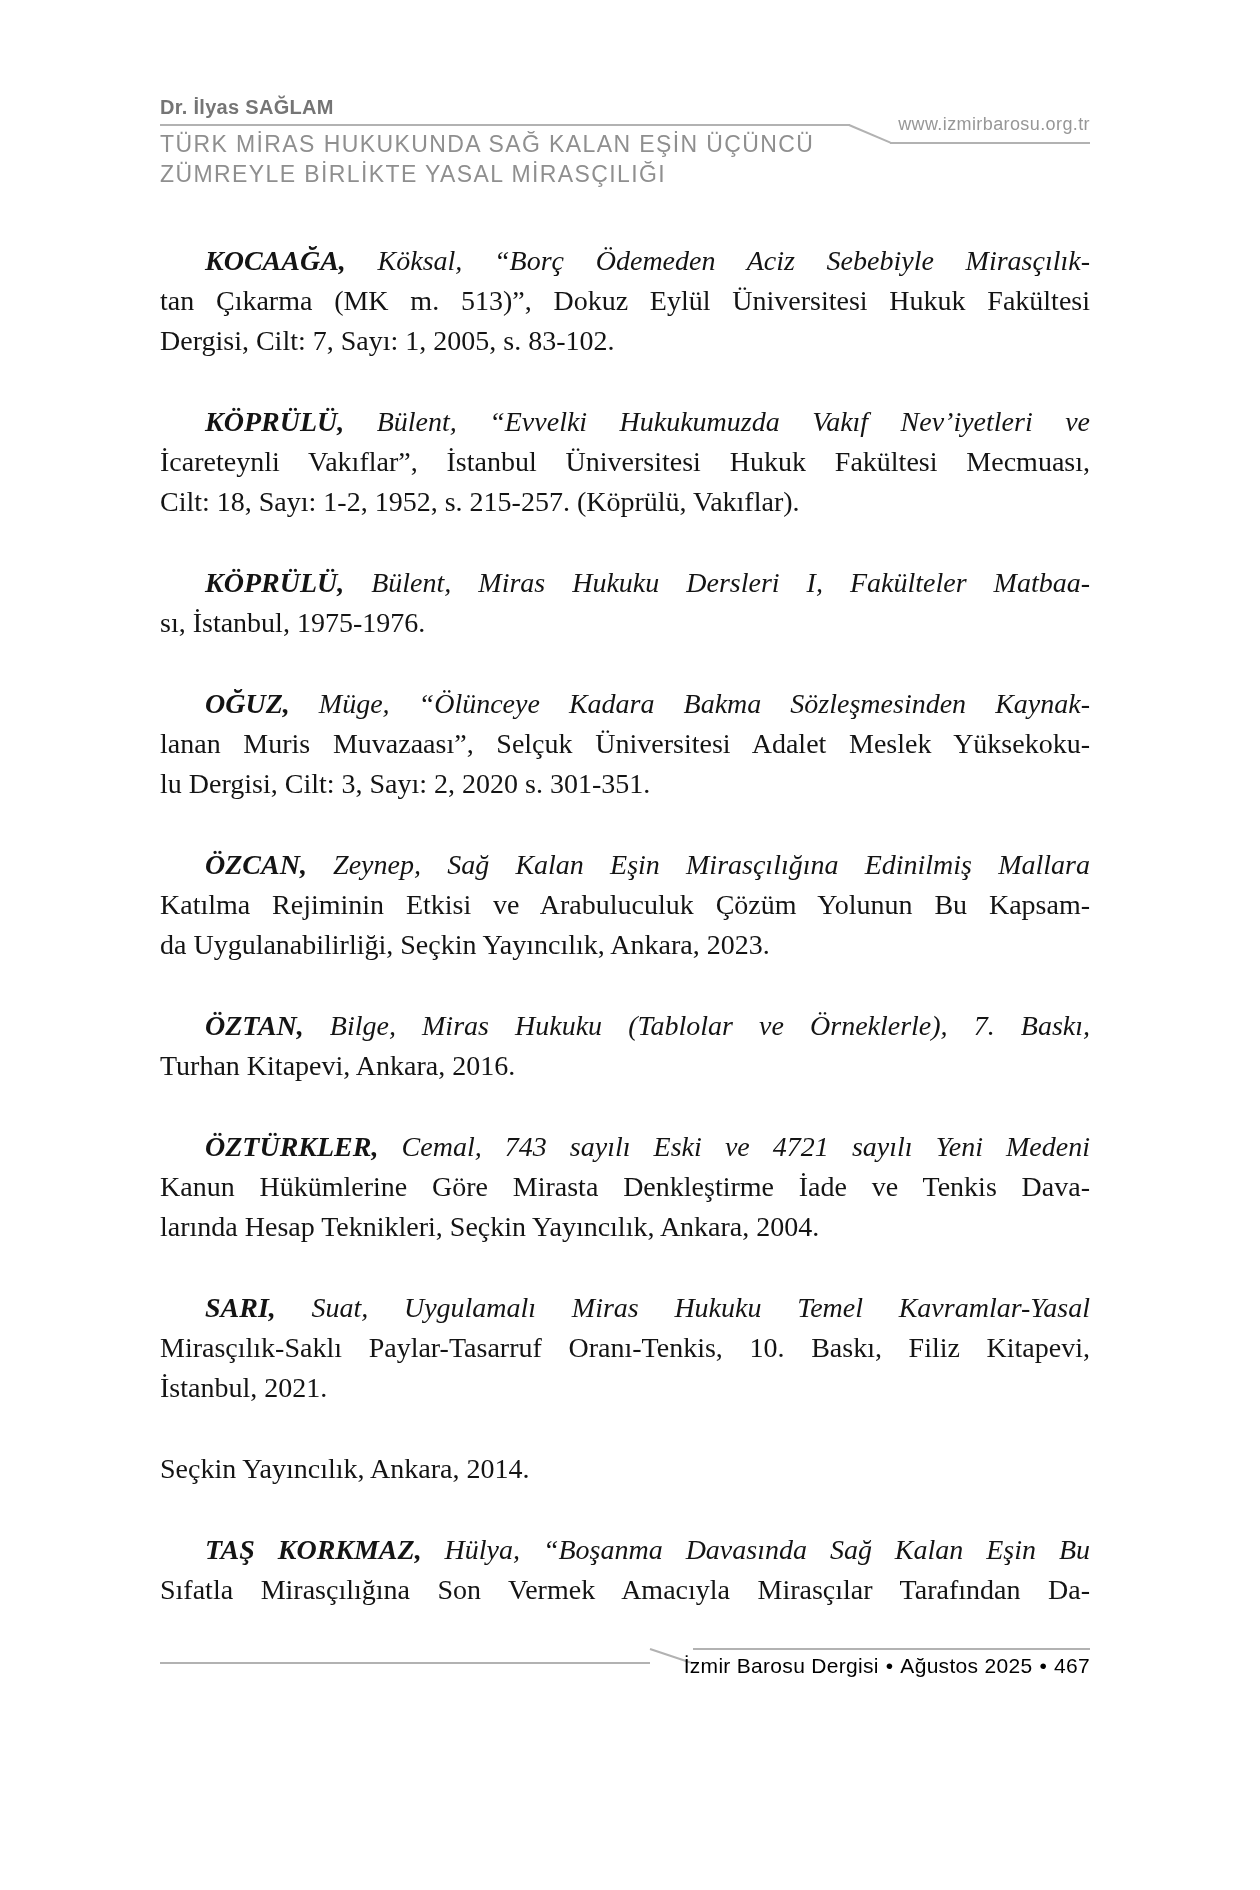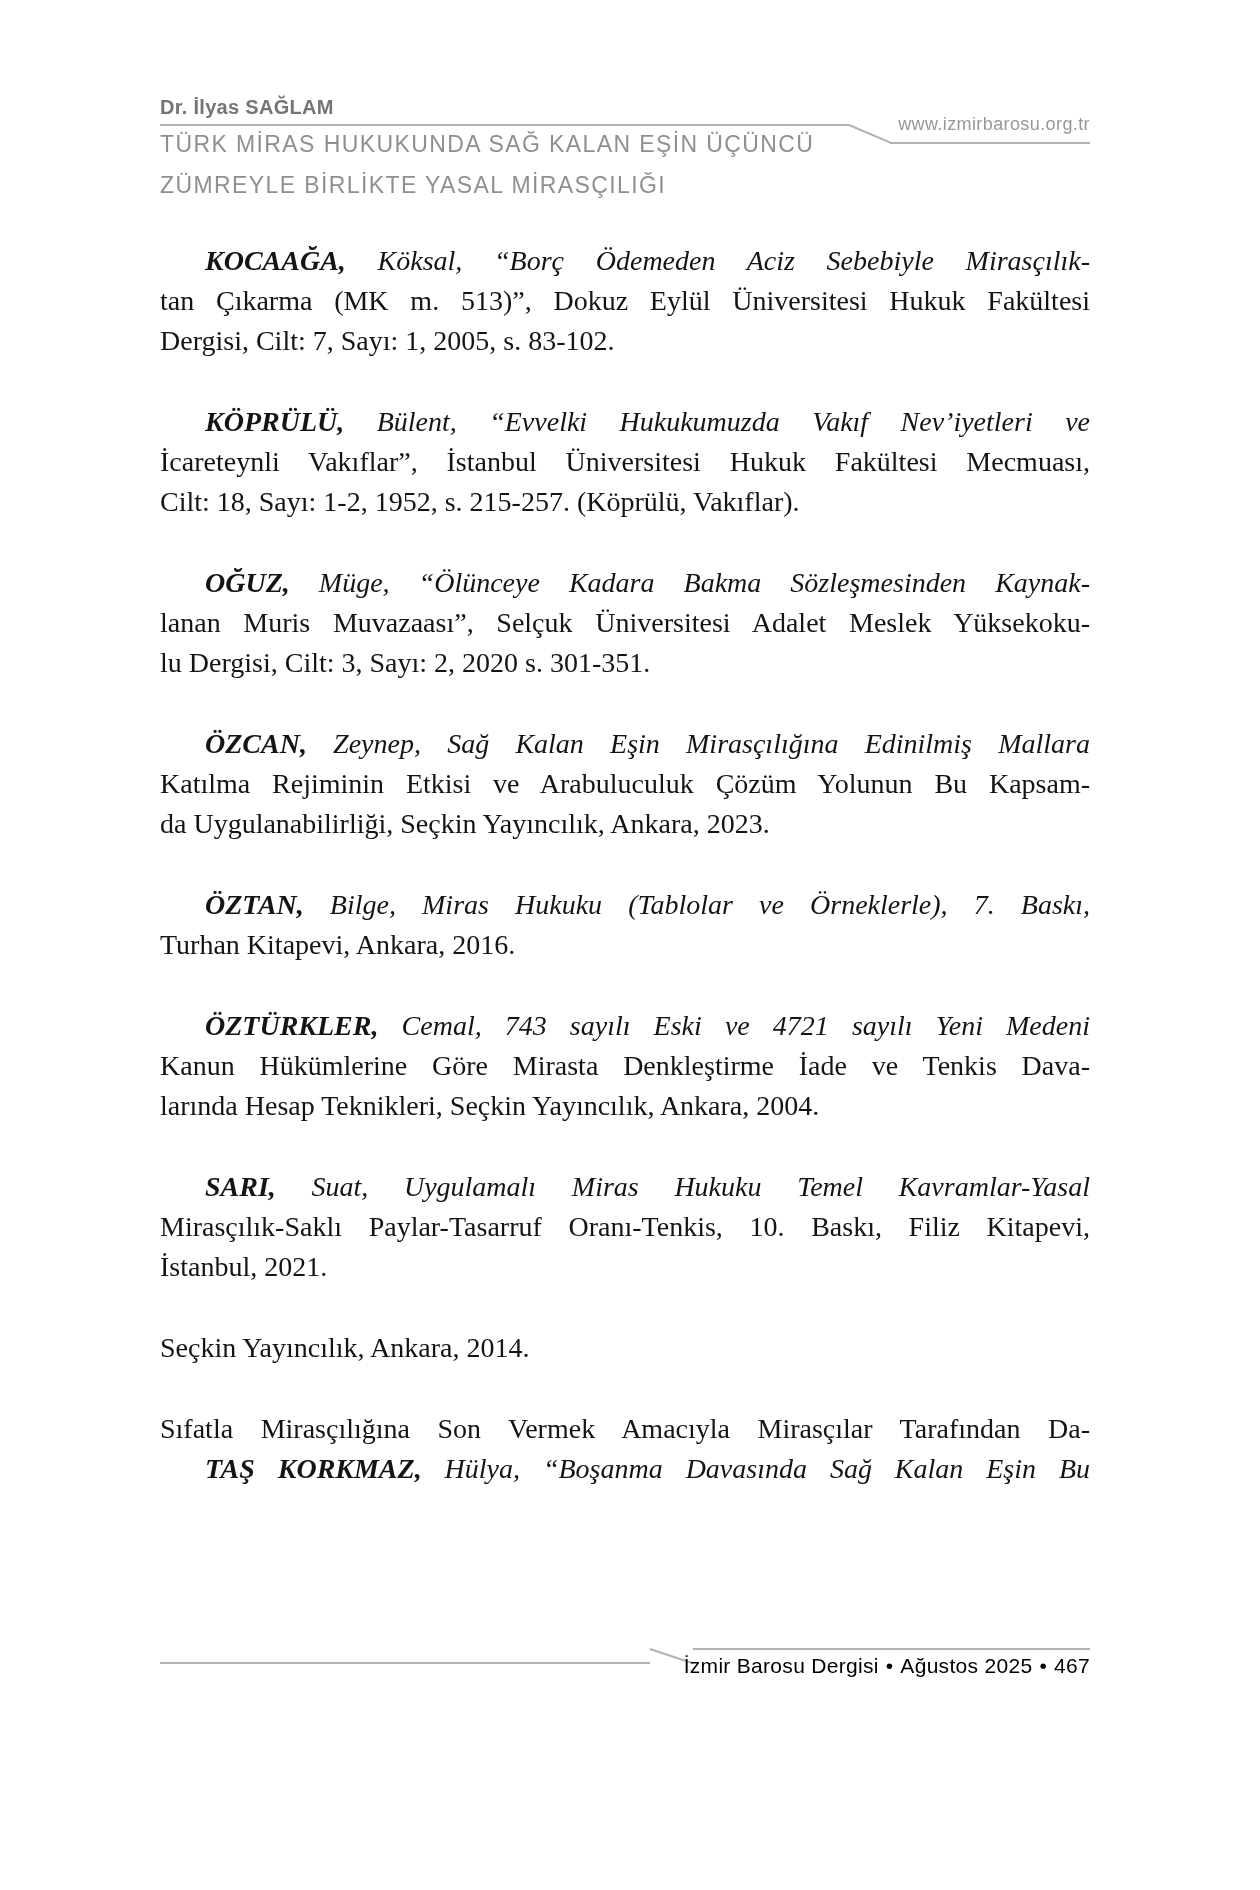--- a/index.html
+++ b/index.html
@@ -37,21 +37,21 @@
   }
   .title {
     position: absolute;
     left: 160px;
     font-family: "Liberation Sans", sans-serif;
     font-size: 23px; color: #8f8f8f;
     letter-spacing: 1.4px;
     white-space: nowrap;
   }
   .t1 { top: 131px; }
-  .t2 { top: 172px; }
+  .t2 { top: 161px; }
 
   
   .bibliography {
     position: absolute;
     left: 160px; top: 241px;
     width: 930px;
     font-family: "Liberation Serif", "DejaVu Serif", serif;
     font-size: 28px; line-height: 40px;
     color: #141414;
   }
@@ -98,20 +98,24 @@
         <div class="line first"><span class="b">KOCAAĞA,</span><span> Köksal, “Borç Ödemeden Aciz Sebebiyle Mirasçılık-</span></div>
         <div class="line"><span>tan Çıkarma (MK m. 513)”, Dokuz Eylül Üniversitesi Hukuk Fakültesi</span></div>
         <div class="line last"><span>Dergisi, Cilt: 7, Sayı: 1, 2005, s. 83-102.</span></div>
       </div>
       <div class="entry">
         <div class="line first"><span class="b">KÖPRÜLÜ,</span><span> Bülent, “Evvelki Hukukumuzda Vakıf Nev’iyetleri ve</span></div>
         <div class="line"><span>İcareteynli Vakıflar”, İstanbul Üniversitesi Hukuk Fakültesi Mecmuası,</span></div>
         <div class="line last"><span>Cilt: 18, Sayı: 1-2, 1952, s. 215-257. (Köprülü, Vakıflar).</span></div>
       </div>
       <div class="entry">
+        <div class="line first"><span class="b">KÖPRÜLÜ,</span><span> Bülent, Miras Hukuku Dersleri I, Fakülteler Matbaa-</span></div>
+        <div class="line last"><span>sı, İstanbul, 1975-1976.</span></div>
+      </div>
+      <div class="entry">
         <div class="line first"><span class="b">OĞUZ,</span><span> Müge, “Ölünceye Kadara Bakma Sözleşmesinden Kaynak-</span></div>
         <div class="line"><span>lanan Muris Muvazaası”, Selçuk Üniversitesi Adalet Meslek Yüksekoku-</span></div>
         <div class="line last"><span>lu Dergisi, Cilt: 3, Sayı: 2, 2020 s. 301-351.</span></div>
       </div>
       <div class="entry">
         <div class="line first"><span class="b">ÖZCAN,</span><span> Zeynep, Sağ Kalan Eşin Mirasçılığına Edinilmiş Mallara</span></div>
         <div class="line"><span>Katılma Rejiminin Etkisi ve Arabuluculuk Çözüm Yolunun Bu Kapsam-</span></div>
         <div class="line last"><span>da Uygulanabilirliği, Seçkin Yayıncılık, Ankara, 2023.</span></div>
       </div>
       <div class="entry">
@@ -125,22 +129,22 @@
       </div>
       <div class="entry">
         <div class="line first"><span class="b">SARI,</span><span> Suat, Uygulamalı Miras Hukuku Temel Kavramlar-Yasal</span></div>
         <div class="line"><span>Mirasçılık-Saklı Paylar-Tasarruf Oranı-Tenkis, 10. Baskı, Filiz Kitapevi,</span></div>
         <div class="line last"><span>İstanbul, 2021.</span></div>
       </div>
       <div class="entry">
         <div class="line last"><span>Seçkin Yayıncılık, Ankara, 2014.</span></div>
       </div>
       <div class="entry">
+        <div class="line first"><span class="b">TAŞ KORKMAZ,</span><span> Hülya, “Boşanma Davasında Sağ Kalan Eşin Bu</span></div>
         <div class="line"><span>Sıfatla Mirasçılığına Son Vermek Amacıyla Mirasçılar Tarafından Da-</span></div>
-        <div class="line first"><span class="b">TAŞ KORKMAZ,</span><span> Hülya, “Boşanma Davasında Sağ Kalan Eşin Bu</span></div>
       </div>
     </main>
 
   <footer>
     <div class="rule footer-rule-left"></div>
     <div class="rule footer-diag"></div>
     <div class="rule footer-rule-right"></div>
     <div class="footer-text">
       <span>İzmir Barosu Dergisi</span><span class="sep">•</span><span>Ağustos 2025</span><span class="sep">•</span><span>467</span>
     </div>

